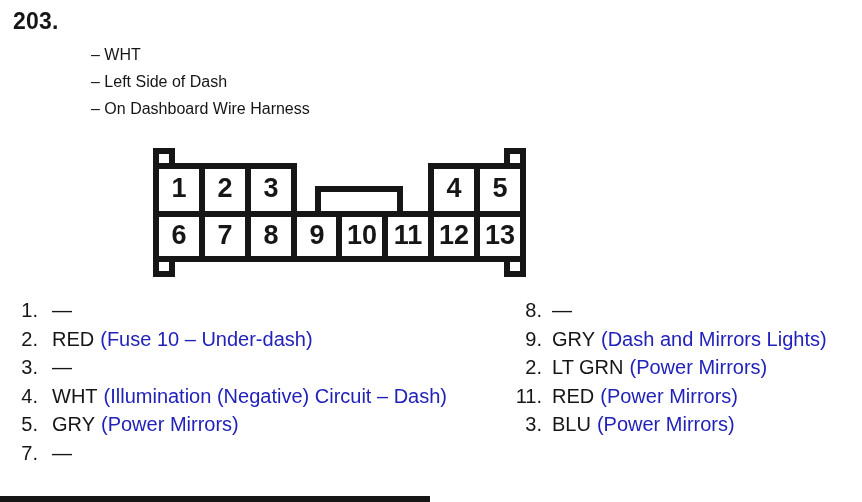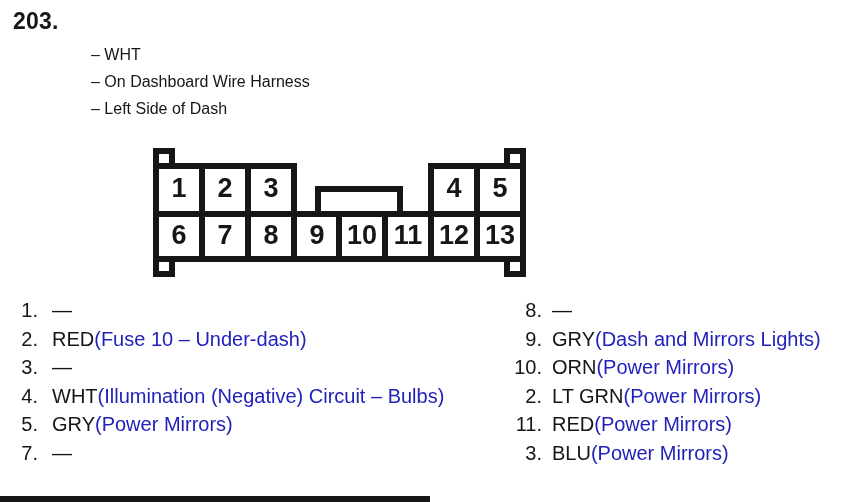--- a/index.html
+++ b/index.html
@@ -43,38 +43,38 @@
     font-size:20px;white-space:nowrap;
   }
   .pin-col-left{left:0px;}
   .pin-col-right{left:500px;}
   .pin-row{height:28.5px;line-height:28.5px;}
   .pin-num{display:inline-block;text-align:right;}
   .pin-col-left .pin-num{width:38px;}
   .pin-col-right .pin-num{width:42px;}
   .pin-col-left .pin-wire{margin-left:14px;}
   .pin-col-right .pin-wire{margin-left:10px;}
-  .pin-desc{color:var(--blue);}
+  .pin-desc{margin-left:6px;color:var(--blue);}
   .bottom-rule{
     position:absolute;left:0px;top:496px;
     width:430px;height:6px;
     background:var(--ink);
   }
 </style>
 </head>
 <body>
 
 <div class="title-row">
   <span>203.</span>
 </div>
 
 <ul class="bullets">
   <li>– WHT</li>
+  <li>– Left Side of Dash</li>
   <li>– On Dashboard Wire Harness</li>
-  <li>– Left Side of Dash</li>
 </ul>
 
 <div class="connector-wrap">
   <svg id="connector-svg" viewBox="150 146 382 138" xmlns="http://www.w3.org/2000/svg">
       <path d="M156 151H172V166H294V214H318V189H400V214H431V166H507V151H523V274H507V259H172V274H156Z" fill="#ffffff" stroke="var(--ink)" stroke-width="6" stroke-linejoin="miter"></path>
       <rect x="156" y="166" width="46" height="48" fill="#ffffff" stroke="var(--ink)" stroke-width="6"></rect>
       <rect x="202" y="166" width="46" height="48" fill="#ffffff" stroke="var(--ink)" stroke-width="6"></rect>
       <rect x="248" y="166" width="46" height="48" fill="#ffffff" stroke="var(--ink)" stroke-width="6"></rect>
       <rect x="431" y="166" width="46" height="48" fill="#ffffff" stroke="var(--ink)" stroke-width="6"></rect>
       <rect x="477" y="166" width="46" height="48" fill="#ffffff" stroke="var(--ink)" stroke-width="6"></rect>
@@ -99,26 +99,25 @@
       <text x="408" y="244" text-anchor="middle">11</text>
       <text x="454" y="244" text-anchor="middle">12</text>
       <text x="500" y="244" text-anchor="middle">13</text>
     </svg>
 </div>
 
 <div class="pin-col pin-col-left" id="pin-col-left">
     <div class="pin-row"><span class="pin-num">1.</span><span class="pin-wire">—</span></div>
     <div class="pin-row"><span class="pin-num">2.</span><span class="pin-wire">RED</span><span class="pin-desc">(Fuse 10 – Under-dash)</span></div>
     <div class="pin-row"><span class="pin-num">3.</span><span class="pin-wire">—</span></div>
-    <div class="pin-row"><span class="pin-num">4.</span><span class="pin-wire">WHT</span><span class="pin-desc">(Illumination (Negative) Circuit – Bulbs)</span></div>
+    <div class="pin-row"><span class="pin-num">4.</span><span class="pin-wire">WHT</span><span class="pin-desc">(Illumination (Negative) Circuit – Dash)</span></div>
     <div class="pin-row"><span class="pin-num">5.</span><span class="pin-wire">GRY</span><span class="pin-desc">(Power Mirrors)</span></div>
     <div class="pin-row"><span class="pin-num">7.</span><span class="pin-wire">—</span></div>
   </div>
 <div class="pin-col pin-col-right" id="pin-col-right">
     <div class="pin-row"><span class="pin-num">8.</span><span class="pin-wire">—</span></div>
     <div class="pin-row"><span class="pin-num">9.</span><span class="pin-wire">GRY</span><span class="pin-desc">(Dash and Mirrors Lights)</span></div>
-    <div class="pin-row"><span class="pin-num">10.</span><span class="pin-wire">ORN</span><span class="pin-desc">(Power Mirrors)</span></div>
     <div class="pin-row"><span class="pin-num">2.</span><span class="pin-wire">LT GRN</span><span class="pin-desc">(Power Mirrors)</span></div>
     <div class="pin-row"><span class="pin-num">11.</span><span class="pin-wire">RED</span><span class="pin-desc">(Power Mirrors)</span></div>
     <div class="pin-row"><span class="pin-num">3.</span><span class="pin-wire">BLU</span><span class="pin-desc">(Power Mirrors)</span></div>
   </div>
 
 <div class="bottom-rule"></div>
 
 </body></html>

